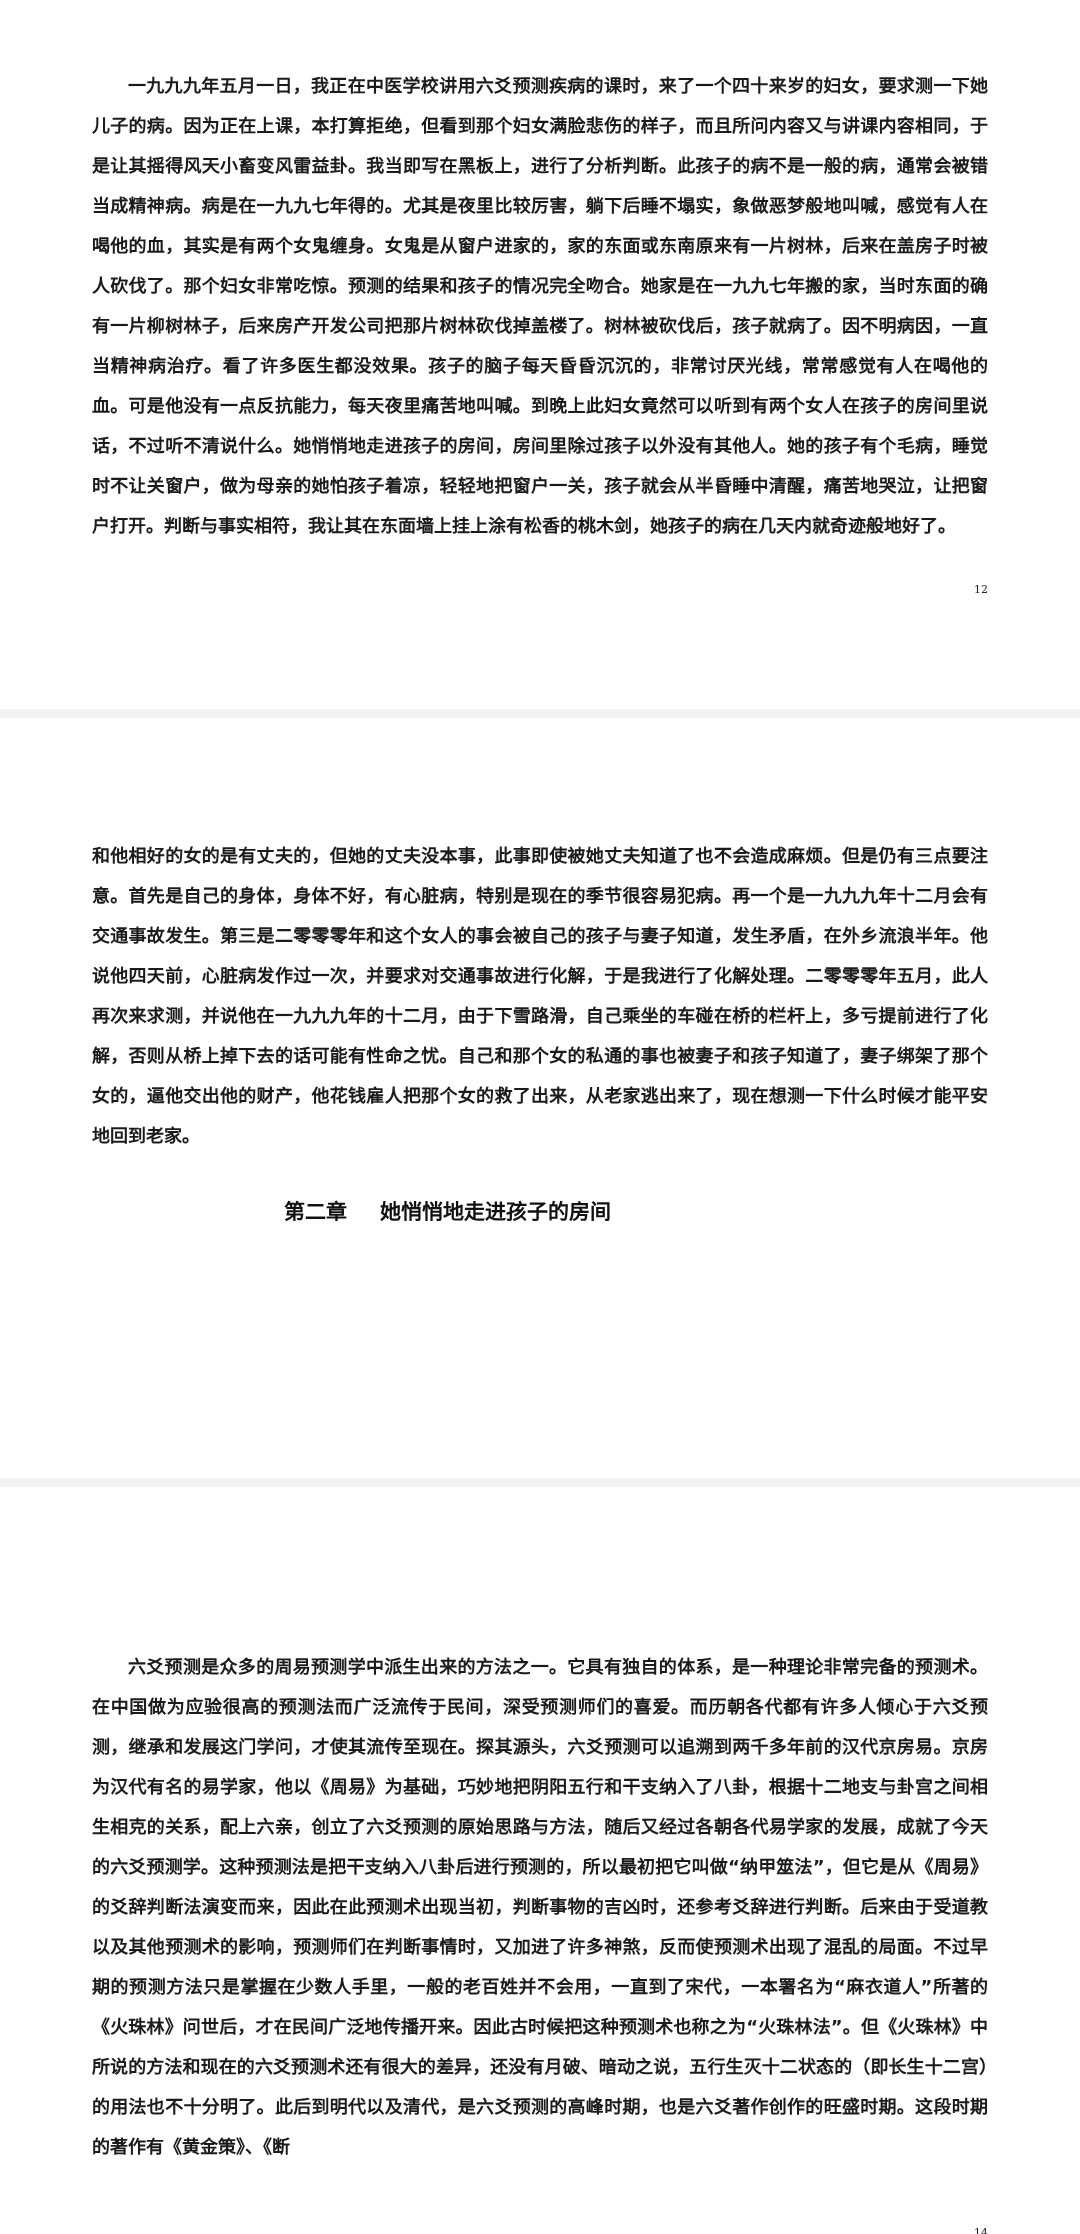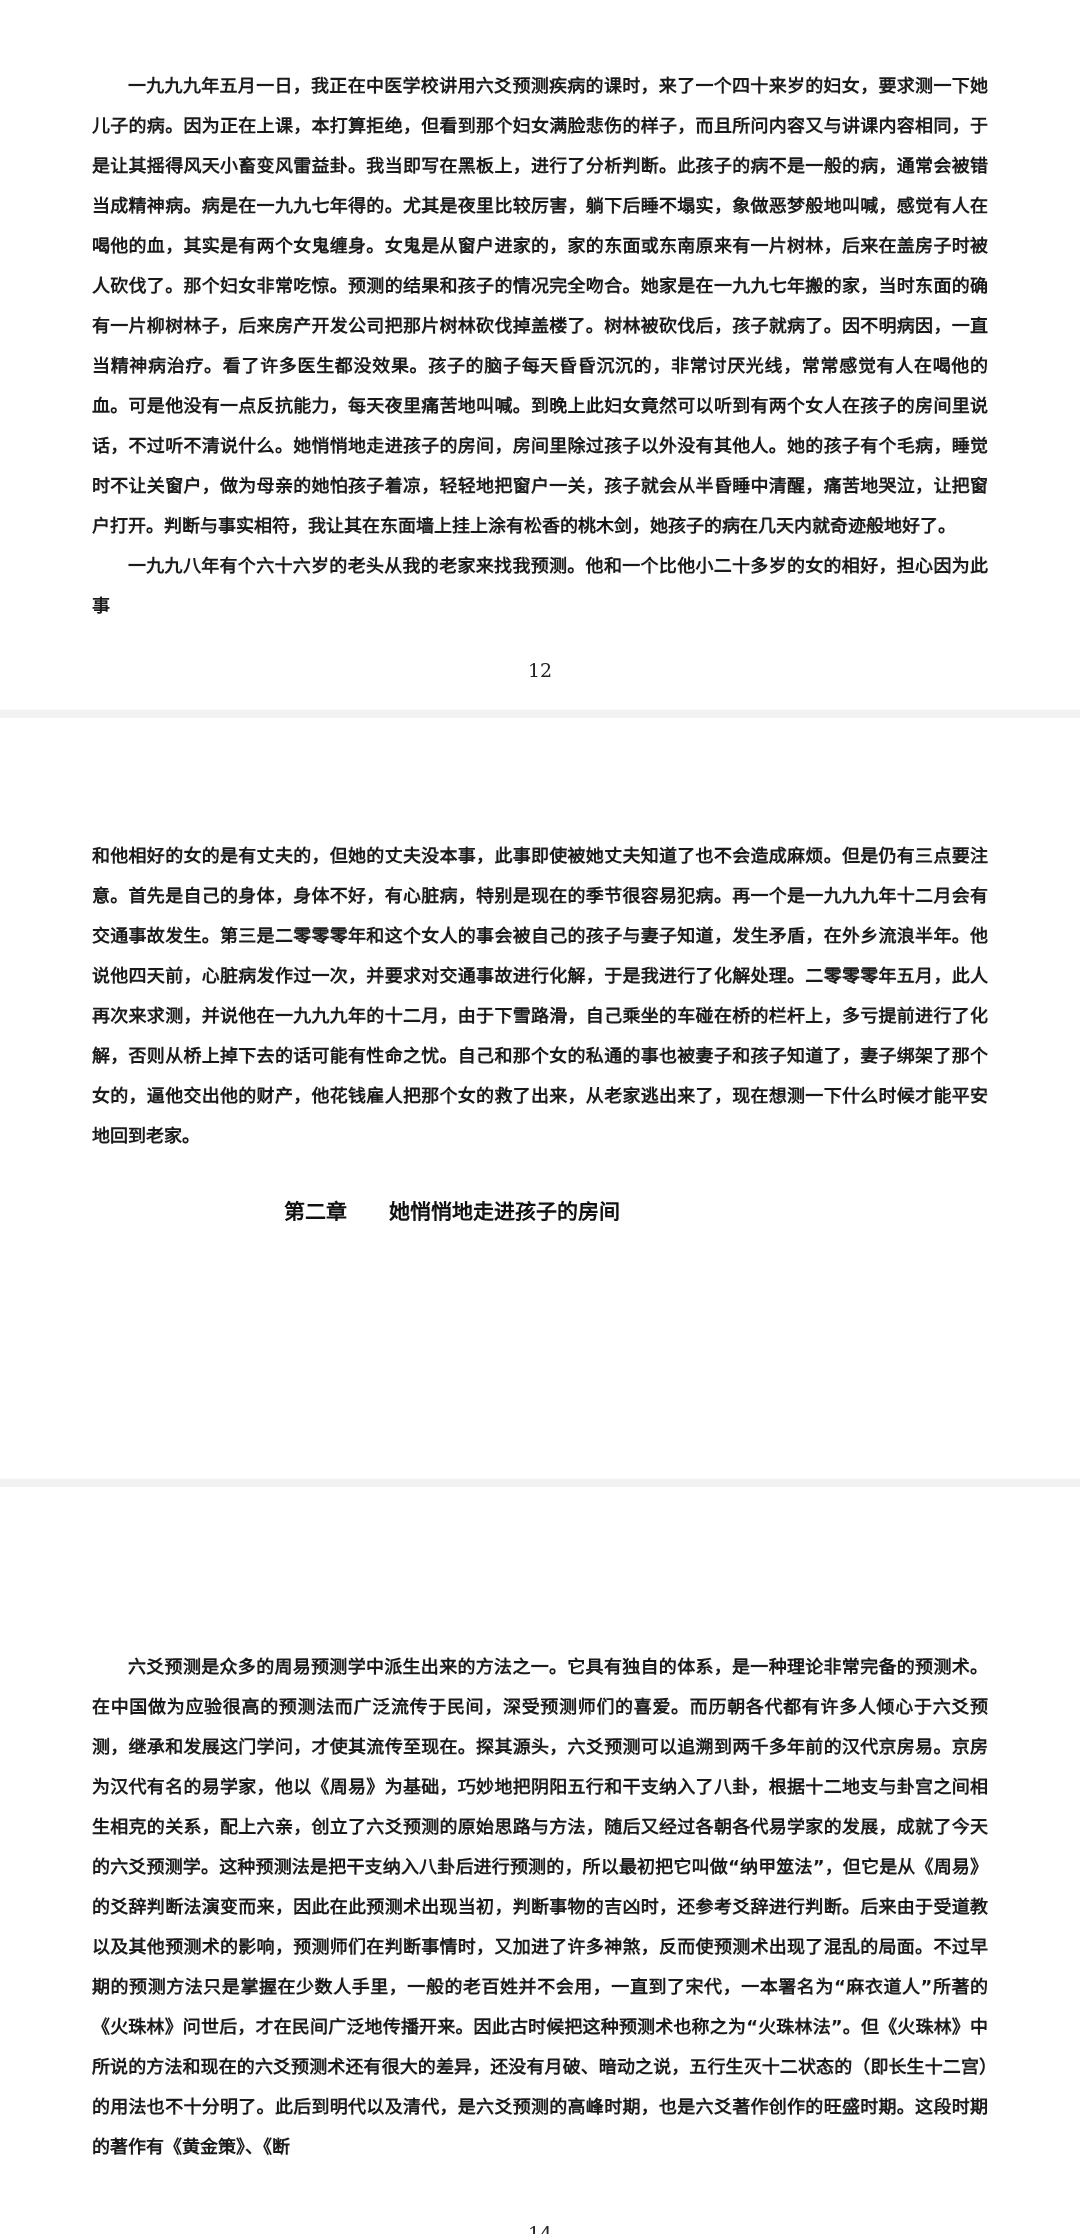--- a/index.html
+++ b/index.html
@@ -50,41 +50,40 @@
   }
   .para.indent { text-indent: 2em; }
   .chapter-heading {
     margin: 36px 0 0 192px;
     font-size: 21px;
     line-height: 40px;
     font-weight: 700;
     color: #111111;
     display: flex;
     align-items: baseline;
-    gap: 42px;
+    gap: 33px;
   }
   .page-number {
-    text-align: center;
+    text-align: right;
     font-family: "DejaVu Serif", serif;
-    font-size: 19px;
+    font-size: 11px;
     line-height: 20px;
     color: #222222;
   }
   .page-12 .page-number { margin-top: 34px; }
   .page-13 .page-number { margin-top: 42px; }
   .page-14 .page-number { margin-top: 56px; }
 </style>
 </head>
 <body>
 
 <div class="viewer">
 
   <section class="page page-12">
     <p class="para indent">一九九九年五月一日，我正在中医学校讲用六爻预测疾病的课时，来了一个四十来岁的妇女，要求测一下她儿子的病。因为正在上课，本打算拒绝，但看到那个妇女满脸悲伤的样子，而且所问内容又与讲课内容相同，于是让其摇得风天小畜变风雷益卦。我当即写在黑板上，进行了分析判断。此孩子的病不是一般的病，通常会被错当成精神病。病是在一九九七年得的。尤其是夜里比较厉害，躺下后睡不塌实，象做恶梦般地叫喊，感觉有人在喝他的血，其实是有两个女鬼缠身。女鬼是从窗户进家的，家的东面或东南原来有一片树林，后来在盖房子时被人砍伐了。那个妇女非常吃惊。预测的结果和孩子的情况完全吻合。她家是在一九九七年搬的家，当时东面的确有一片柳树林子，后来房产开发公司把那片树林砍伐掉盖楼了。树林被砍伐后，孩子就病了。因不明病因，一直当精神病治疗。看了许多医生都没效果。孩子的脑子每天昏昏沉沉的，非常讨厌光线，常常感觉有人在喝他的血。可是他没有一点反抗能力，每天夜里痛苦地叫喊。到晚上此妇女竟然可以听到有两个女人在孩子的房间里说话，不过听不清说什么。她悄悄地走进孩子的房间，房间里除过孩子以外没有其他人。她的孩子有个毛病，睡觉时不让关窗户，做为母亲的她怕孩子着凉，轻轻地把窗户一关，孩子就会从半昏睡中清醒，痛苦地哭泣，让把窗户打开。判断与事实相符，我让其在东面墙上挂上涂有松香的桃木剑，她孩子的病在几天内就奇迹般地好了。</p>
-    <p class="para indent">一九九八年有个六十六岁的老头从我的老家来找我预测。他和一个比他小二十多岁的女的相好，担心因为此事</p>
     <div class="page-number">12</div>
   </section>
 
   <div class="page-separator"></div>
 
   <section class="page page-13">
     <p class="para">和他相好的女的是有丈夫的，但她的丈夫没本事，此事即使被她丈夫知道了也不会造成麻烦。但是仍有三点要注意。首先是自己的身体，身体不好，有心脏病，特别是现在的季节很容易犯病。再一个是一九九九年十二月会有交通事故发生。第三是二零零零年和这个女人的事会被自己的孩子与妻子知道，发生矛盾，在外乡流浪半年。他说他四天前，心脏病发作过一次，并要求对交通事故进行化解，于是我进行了化解处理。二零零零年五月，此人再次来求测，并说他在一九九九年的十二月，由于下雪路滑，自己乘坐的车碰在桥的栏杆上，多亏提前进行了化解，否则从桥上掉下去的话可能有性命之忧。自己和那个女的私通的事也被妻子和孩子知道了，妻子绑架了那个女的，逼他交出他的财产，他花钱雇人把那个女的救了出来，从老家逃出来了，现在想测一下什么时候才能平安地回到老家。</p>
     <div class="chapter-heading">
       <span>第二章</span>
       <span>她悄悄地走进孩子的房间</span>

